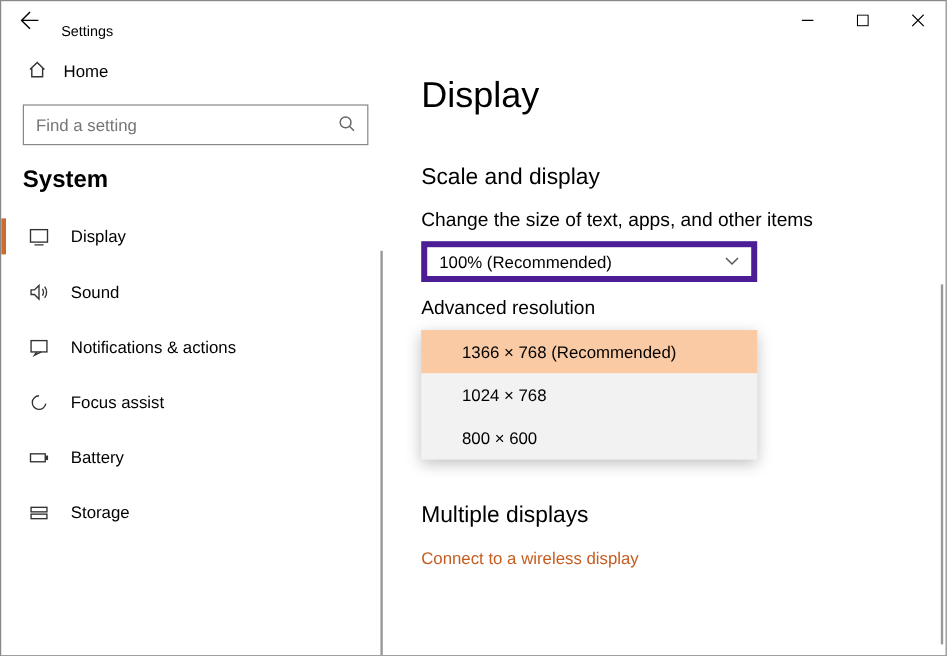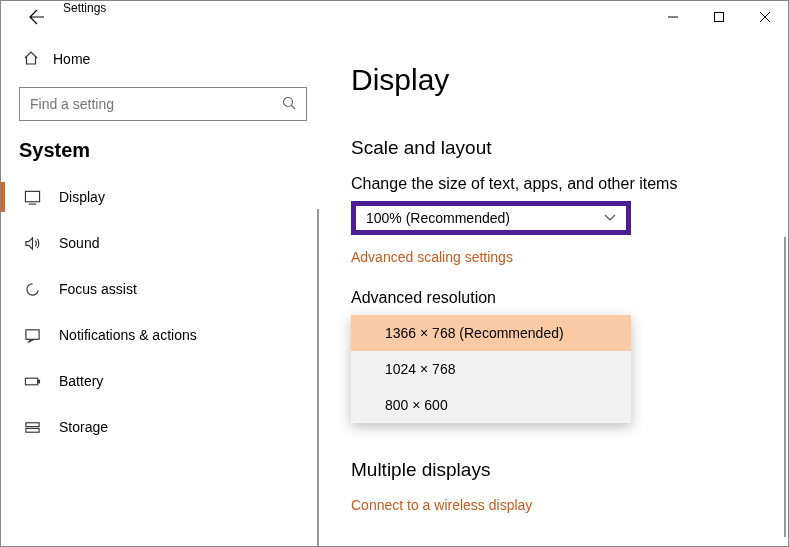--- a/index.html
+++ b/index.html
@@ -9,22 +9,22 @@
       color: #000;
       background: #fff;
       width: 789px;
       height: 547px;
       overflow: hidden;
       border: 1px solid #888;
     }
     .titlebar {
       height: 32px;
       display: flex;
-      align-items: flex-start;
-      padding-left: 20px;
+      align-items: flex-end;
+      padding-left: 8px;
     }
     .titlebar-back {
       width: 32px; height: 32px;
       display: flex; align-items: center; justify-content: center;
       font-size: 16px;
       cursor: default;
     }
     .titlebar-title {
       margin-left: 10px;
       font-size: 12px;
@@ -230,36 +230,36 @@
             <path d="M2 7 H5 L9 3 V15 L5 11 H2 Z" stroke="#333" stroke-width="1.2" fill="none"></path>
             <path d="M12 6 Q14 9 12 12 M14 4 Q17.5 9 14 14" stroke="#333" stroke-width="1.2" fill="none"></path>
           </svg>
       </span>
       <span>Sound</span>
     </div>
 
     <div class="nav-item">
       <span class="nav-icon">
         <svg viewBox="0 0 18 18">
-            <path d="M15 10 A6 6 0 1 1 9 3" stroke="#333" stroke-width="1.2" fill="none"></path>
-          </svg>
-      </span>
-      <span>Focus assist</span>
-    </div>
-
-    <div class="nav-item">
-      <span class="nav-icon">
-        <svg viewBox="0 0 18 18">
             <rect x="2" y="3" width="14" height="10" stroke="#333" stroke-width="1.2" fill="none"></rect>
             <path d="M7 13 L5 16 L11 13" stroke="#333" stroke-width="1.2" fill="none"></path>
           </svg>
       </span>
       <span>Notifications &amp; actions</span>
     </div>
 
+    <div class="nav-item">
+      <span class="nav-icon">
+        <svg viewBox="0 0 18 18">
+            <path d="M15 10 A6 6 0 1 1 9 3" stroke="#333" stroke-width="1.2" fill="none"></path>
+          </svg>
+      </span>
+      <span>Focus assist</span>
+    </div>
+
 
     <div class="nav-item">
       <span class="nav-icon">
         <svg viewBox="0 0 18 18">
             <rect x="1.5" y="5.5" width="13" height="7" stroke="#333" stroke-width="1.2" fill="none"></rect>
             <rect x="15" y="7.5" width="1.5" height="3" fill="#333"></rect>
           </svg>
       </span>
       <span>Battery</span>
     </div>
@@ -273,31 +273,30 @@
       </span>
       <span>Storage</span>
     </div>
 
     <div class="scroll-indicator"></div>
   </div>
 
   <div class="main">
     <div class="page-title">Display</div>
 
-    <div class="group-title">Scale and layout</div>
+    <div class="group-title">Scale and display</div>
     <div class="control-label">Change the size of text, apps, and other items</div>
     <div class="combo">
       <span>100% (Recommended)</span>
       <span class="chevron">
         <svg width="12" height="8" viewBox="0 0 12 8">
             <path d="M1 1 L6 6 L11 1" stroke="#555" stroke-width="1.2" fill="none"></path>
           </svg>
       </span>
     </div>
-    <span class="link">Advanced scaling settings</span>
 
     <div class="control-label">Advanced resolution</div>
     <div class="dropdown">
       <div class="dropdown-item selected">1366 × 768 (Recommended)</div>
       <div class="dropdown-item">1024 × 768</div>
       <div class="dropdown-item">800 × 600</div>
     </div>
 
     <div class="group-title">Multiple displays</div>
     <span class="link">Connect to a wireless display</span>

